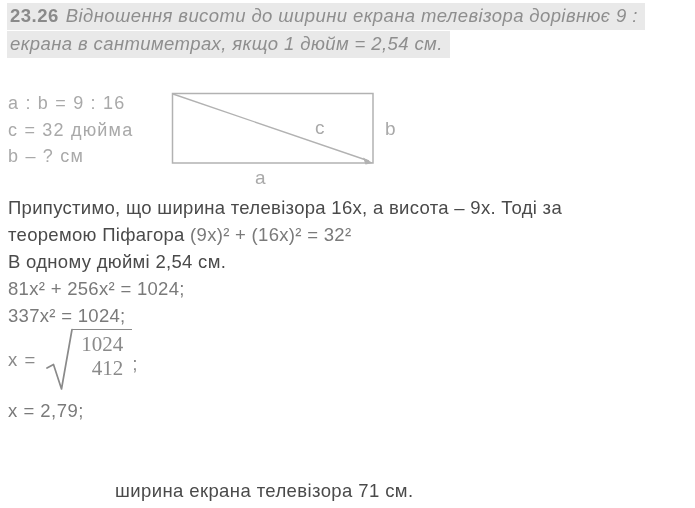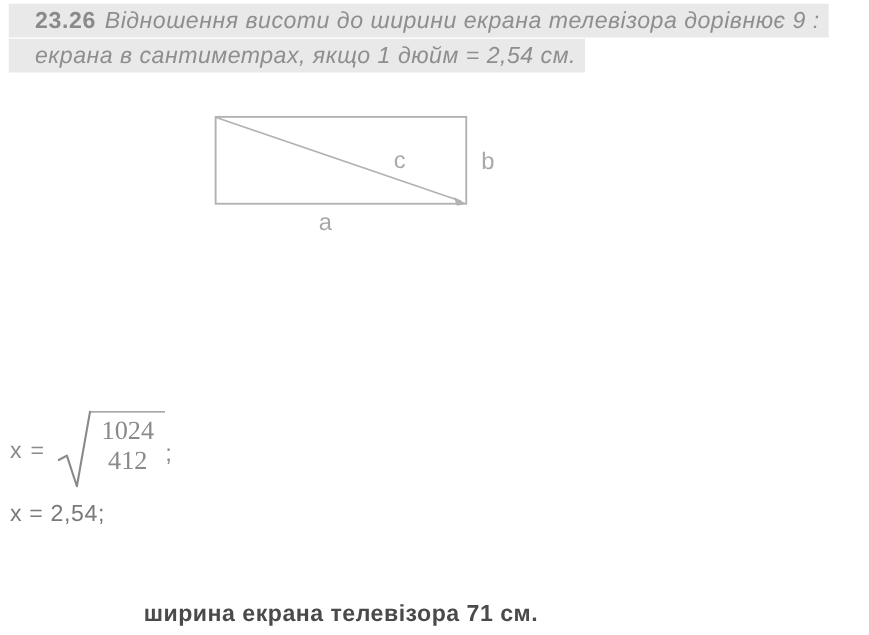--- a/index.html
+++ b/index.html
@@ -10,21 +10,21 @@
     background:#ffffff;
     overflow:hidden;
     font-family:"Liberation Sans", sans-serif;
   }
 
   
   .statement { position:absolute; top:3px; left:7px; }
   .stmt-line {
     width:fit-content;
     background:#e9e9e9;
-    padding:2px 7px 3px 21px;
+    padding:2px 7px 3px 3px;
     margin-bottom:1px;
     font-style:italic;
     font-size:18.5px;
     line-height:22px;
     letter-spacing:0.4px;
     color:#8e8e8e;
     white-space:nowrap;
   }
   .stmt-number {
     font-style:normal;
@@ -72,21 +72,21 @@
   .sqrt-lhs {
     align-self:center;
     font-size:18.5px; color:#8a8a8a; letter-spacing:1px;
     margin-right:10px;
   }
   .rad-sign { display:block; margin-right:-1px; }
   .frac {
     margin-top:1.5px;
     border-top:1.6px solid #8a8a8a;
     padding:2px 9px 0 9px;
-    text-align:center;
+    text-align:right;
     font-family:"Liberation Serif", serif;
     font-size:21px;
     line-height:24px;
     color:#8a8a8a;
   }
   .sqrt-semi {
     align-self:center;
     margin-top:8px;
     font-size:19px; color:#8a8a8a;
   }
@@ -98,58 +98,71 @@
     letter-spacing:0.5px;
     color:#7a7a7a;
     white-space:nowrap;
   }
   .answer-line {
     position:absolute; left:115px; top:478px;
     font-size:18.5px; line-height:26px;
     letter-spacing:0.4px;
     color:#4a4a4a;
     white-space:nowrap;
-    font-weight:bold;
   }
 </style>
 </head>
 <body>
 
 <div class="page">
 
   <div class="statement">
     <div class="stmt-line">
       <span class="stmt-number">23.26</span><span>Відношення висоти до ширини екрана телевізора дорівнює 9 :</span>
     </div>
     <div class="stmt-line">
       <span>екрана в сантиметрах, якщо 1 дюйм = 2,54 см.</span>
     </div>
   </div>
 
+  <div class="given">
+    <div>a : b = 9 : 16</div>
+    <div>c = 32 дюйма</div>
+    <div>b – ? см</div>
+  </div>
 
   <div class="diagram">
     <svg width="250" height="105" viewBox="0 0 250 105">
       <rect x="9.5" y="8.5" width="200.5" height="69.5" fill="none" stroke="#b2b2b2" stroke-width="1.5"></rect>
       <line x1="10" y1="9" x2="206" y2="76" stroke="#b2b2b2" stroke-width="1.4"></line>
       <polygon points="210,78 200,72.5 202.5,79.5" fill="#b2b2b2"></polygon>
       <text x="152" y="49">c</text>
       <text x="222" y="50">b</text>
       <text x="92" y="99">a</text>
     </svg>
   </div>
 
+  <div class="solution">
+    <div class="sol-line">Припустимо, що ширина телевізора 16х, а висота – 9х. Тоді за</div>
+    <div class="sol-line">
+      <span>теоремою Піфагора </span><span class="sol-eq">(9х)² + (16х)² = 32²</span>
+    </div>
+    <div class="sol-line">В одному дюймі 2,54 см.</div>
+    <div class="sol-line sol-eq">81х² + 256х² = 1024;</div>
+    <div class="sol-line sol-eq">337х² = 1024;</div>
+  </div>
 
   <div class="sqrt-row">
     <span class="sqrt-lhs">х =</span>
     <svg class="rad-sign" width="27" height="66" viewBox="0 0 27 66">
       <polyline points="1,41 7.5,37.5 15.5,62 26,2.5" fill="none" stroke="#8a8a8a" stroke-width="1.7" stroke-linejoin="round" stroke-linecap="round"></polyline>
     </svg>
     <span class="frac">
       <span style="display:block">1024</span>
       <span style="display:block">412</span>
     </span>
     <span class="sqrt-semi">;</span>
   </div>
 
-  <div class="tail-line" style="top:398px">х = 2,54;</div>
+  <div class="tail-line" style="top:398px">х = 2,79;</div>
   <div class="answer-line">ширина екрана телевізора 71 см.</div>
 
 </div>
 
 </body></html>

